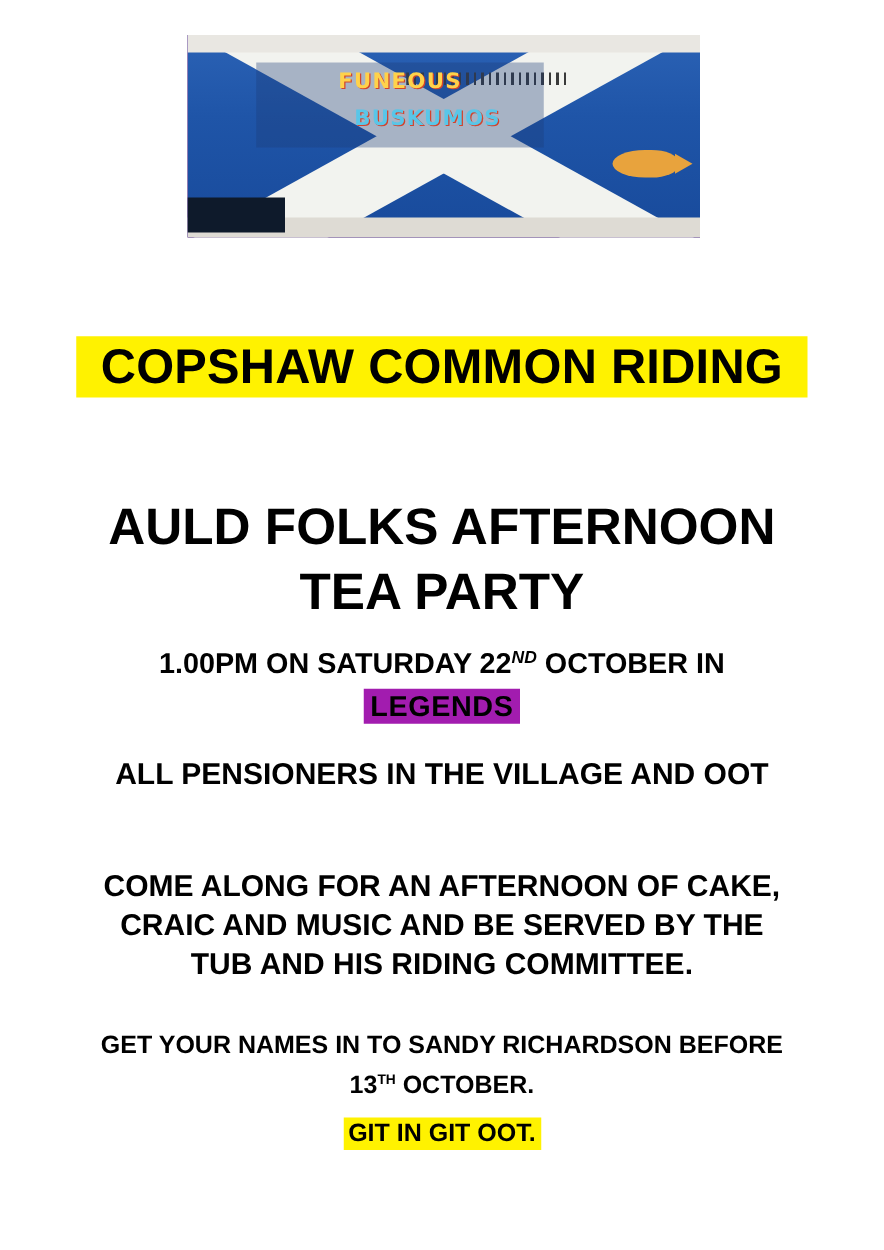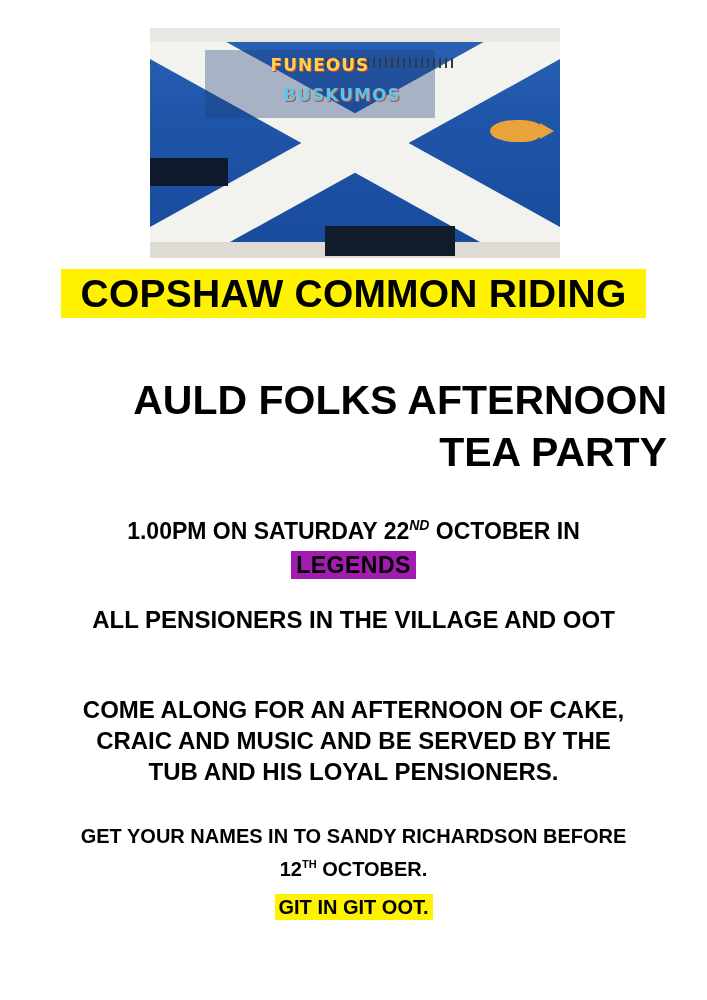--- a/index.html
+++ b/index.html
@@ -20,21 +20,21 @@
     height: 1000px;
     background: #ffffff;
   }
 
   
   .photo-wrap {
     position: absolute;
     left: 150px;
     top: 28px;
     width: 410px;
-    height: 230px;
+    height: 162px;
     overflow: hidden;
     background: #701a75;
     border: 0;
   }
   .flag {
     position: absolute;
     inset: 0;
     background:
       linear-gradient(to bottom, #2b62b5 0%, #1f55a8 40%, #184a9b 100%);
   }
@@ -130,23 +130,23 @@
     font-size: 39px;
     font-weight: bold;
     letter-spacing: 0.2px;
     padding: 3px 20px;
     white-space: nowrap;
   }
 
   .headline {
     position: absolute;
     left: 40px;
-    top: 374px;
-    width: 627px;
-    text-align: right;
+    top: 395px;
+    width: 627px;
+    text-align: center;
     font-size: 41px;
     font-weight: bold;
     line-height: 52px;
   }
 
   .when {
     position: absolute;
     left: 40px;
     top: 508px;
     width: 627px;
@@ -239,27 +239,27 @@
     </div>
   </div>
 
   <div class="para p-invited">
     <div>ALL PENSIONERS IN THE VILLAGE AND OOT</div>
   </div>
 
   <div class="para p-come">
     <div>COME ALONG FOR AN AFTERNOON OF CAKE,</div>
     <div>CRAIC AND MUSIC AND BE SERVED BY THE</div>
-    <div>TUB AND HIS LOYAL PENSIONERS.</div>
+    <div>TUB AND HIS RIDING COMMITTEE.</div>
   </div>
 
   <div class="para p-names">
     <div>GET YOUR NAMES IN TO SANDY RICHARDSON BEFORE</div>
     <div>
-      <span>12</span><sup>TH</sup><span> OCTOBER.</span>
+      <span>13</span><sup>TH</sup><span> OCTOBER.</span>
     </div>
   </div>
 
   <div class="footer">
     <span class="hl">GIT IN GIT OOT.</span>
   </div>
 
 </div>
 
 </body></html>

